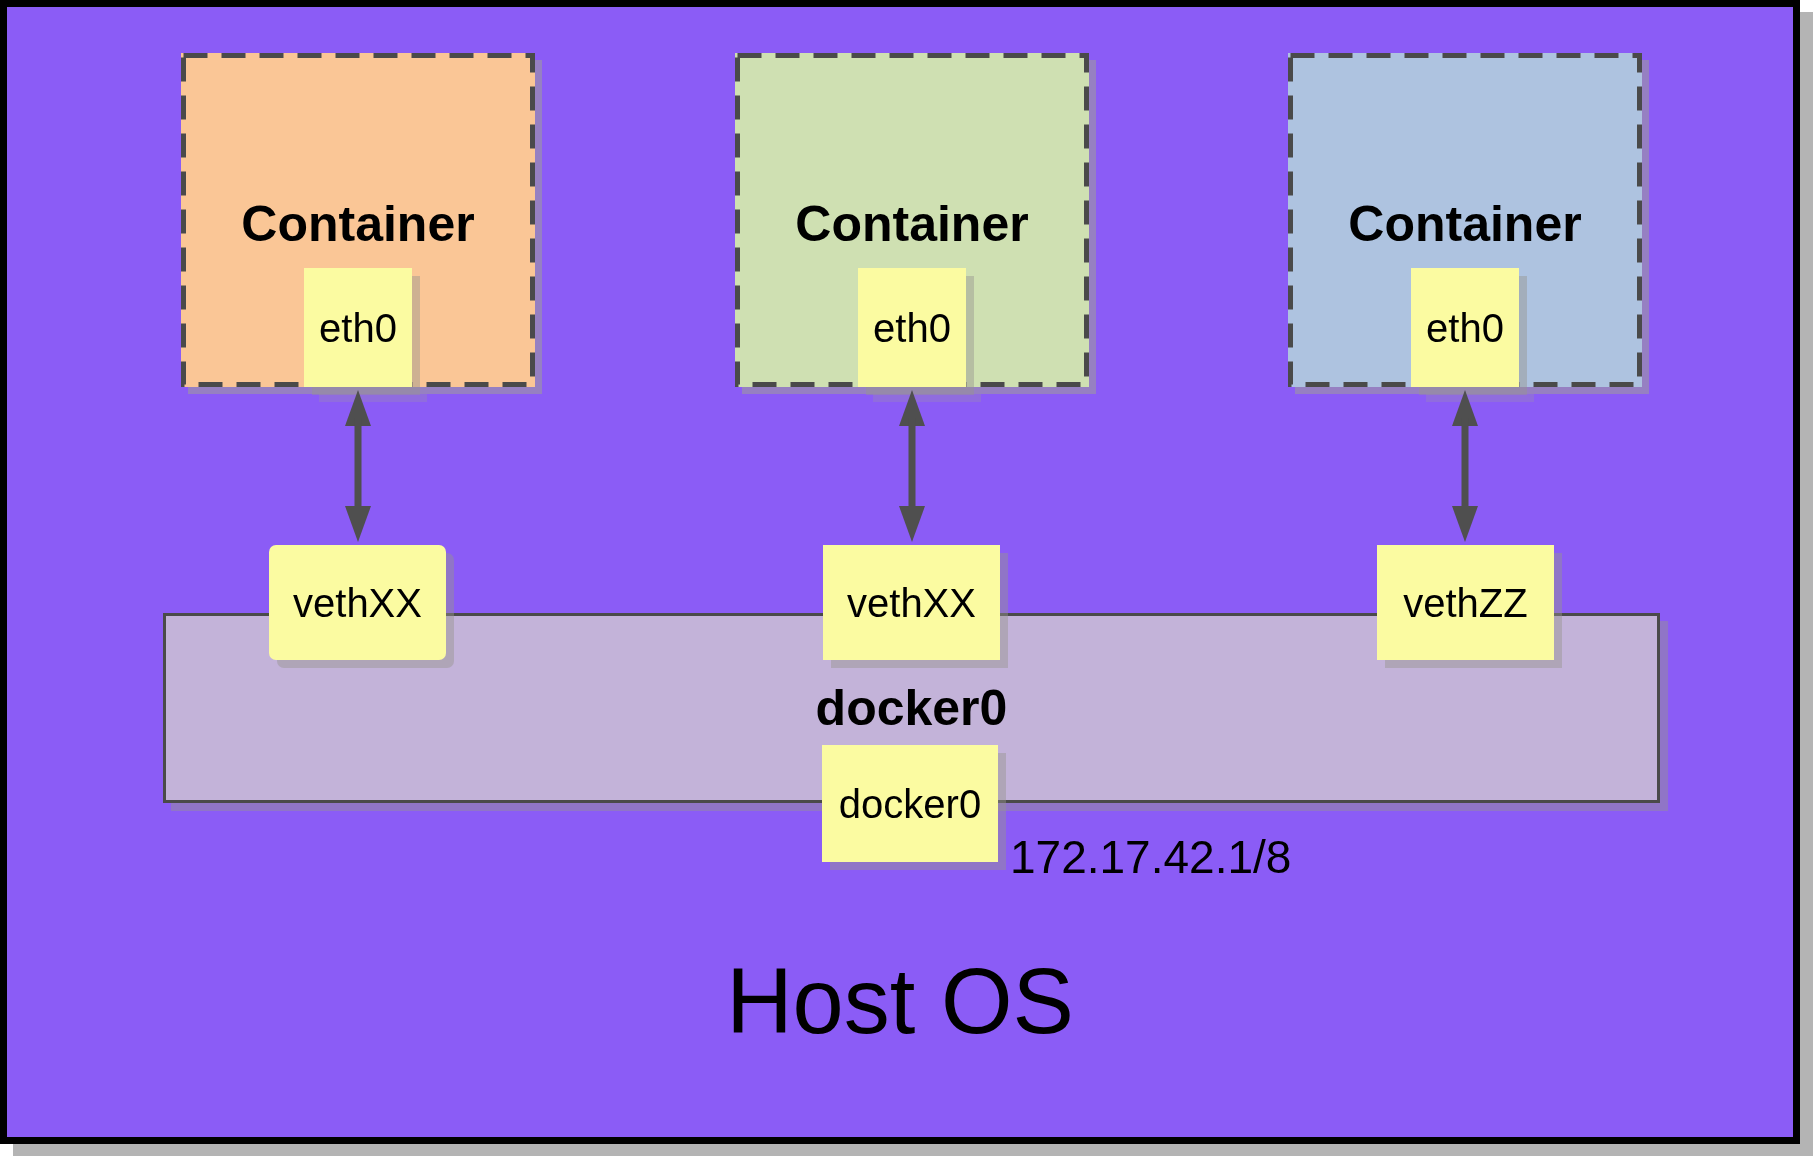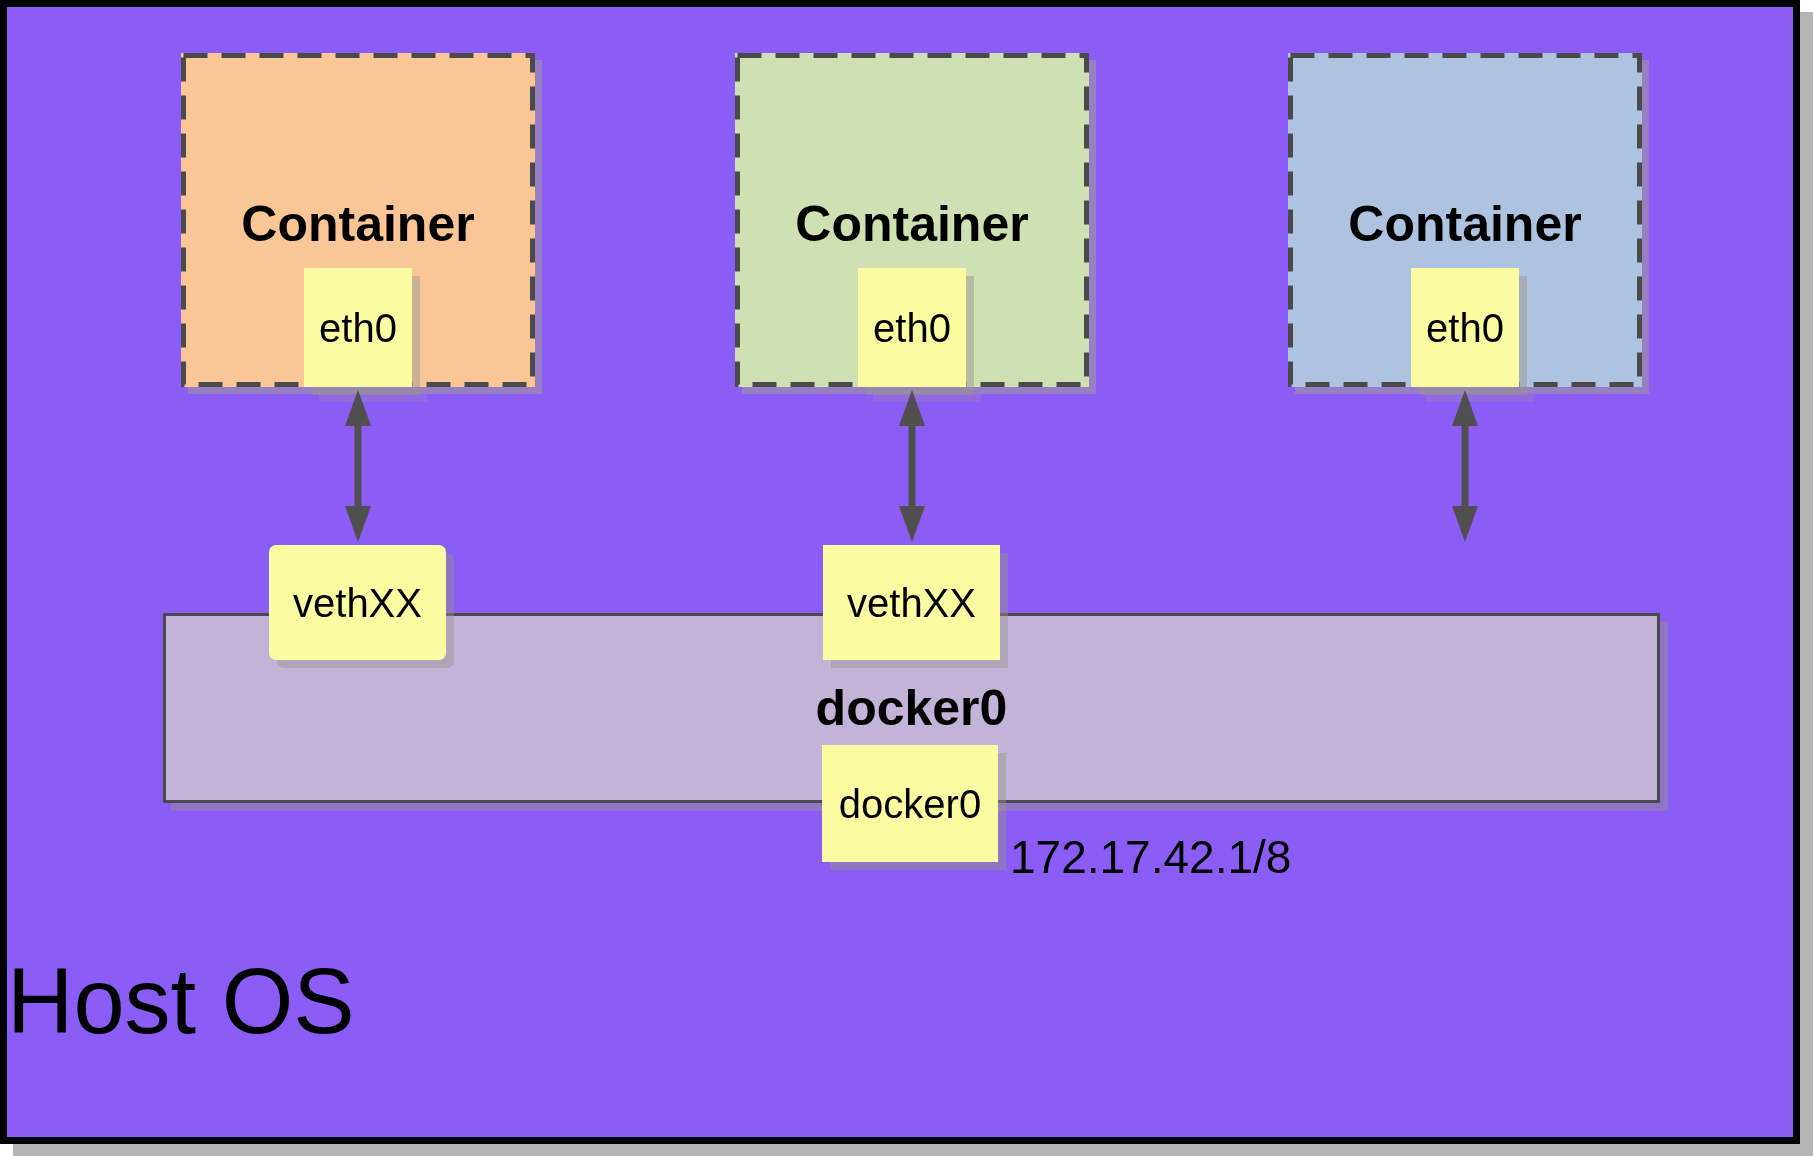--- a/index.html
+++ b/index.html
@@ -53,21 +53,21 @@
     position:absolute;left:156px;top:676px;width:1497px;
     text-align:center;font-size:50px;font-weight:bold;line-height:1;
   }
   .docker-if{width:176px;height:117px;left:815px;top:738px;}
   .ip-label{
     position:absolute;left:1003px;top:823px;
     font-size:46px;line-height:1.2;
   }
   .host-label{
     position:absolute;left:0;top:948px;width:1786px;
-    text-align:left;font-size:92px;line-height:1;
+    text-align:center;font-size:92px;line-height:1;
   }
 </style>
 </head>
 <body>
 
 <div class="frame">
 
   <div class="container-box c1" style="background-color: rgb(250, 198, 150);">
     <svg class="dash" viewBox="0 0 354 334">
       <rect x="2.5" y="2.5" width="349" height="329" fill="none" stroke="#4A4A4A" stroke-width="5" stroke-dasharray="24 14"></rect>
@@ -106,20 +106,21 @@
     <polygon points="20,0 7,36 33,36" fill="#4F4F4F"></polygon>
     <rect x="16.5" y="28" width="7" height="96" fill="#4F4F4F"></rect>
     <polygon points="20,152 7,116 33,116" fill="#4F4F4F"></polygon>
   </svg>
 
   <div class="bridge-bar" style="background-color: rgb(195, 179, 217);"></div>
   <div class="bridge-title">docker0</div>
 
   <div class="ifbox veth c1">vethXX</div>
   <div class="ifbox veth c2">vethXX</div>
+  <div class="ifbox veth c3">vethZZ</div>
 
   <div class="ifbox docker-if">docker0</div>
 
   <div class="ip-label">172.17.42.1/8</div>
 
   <div class="host-label">Host OS</div>
 
 </div>
 
 </body></html>

